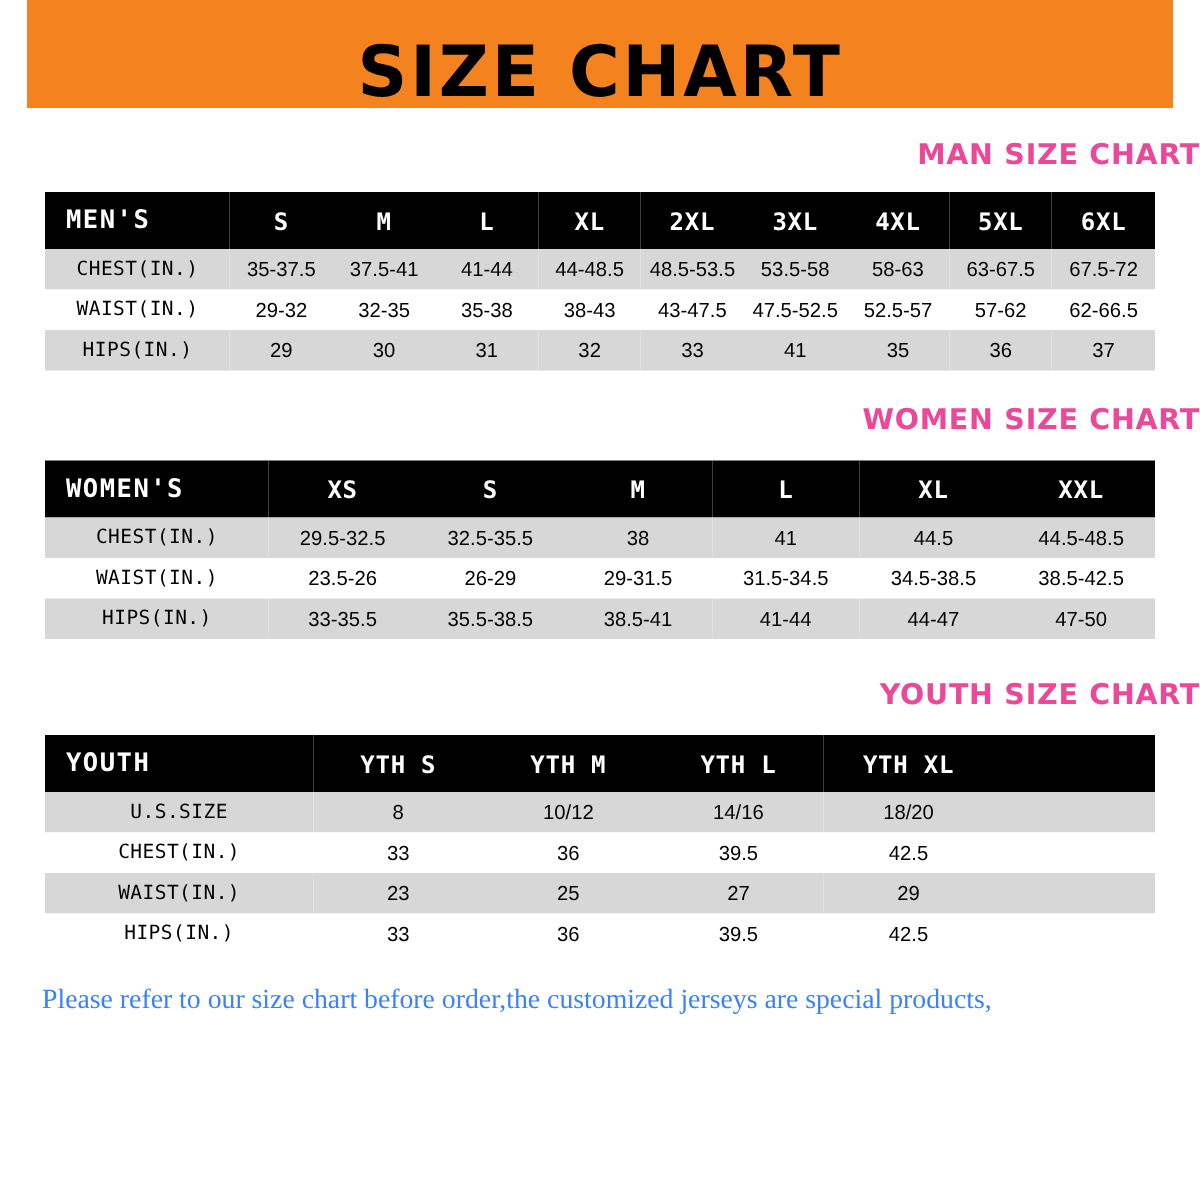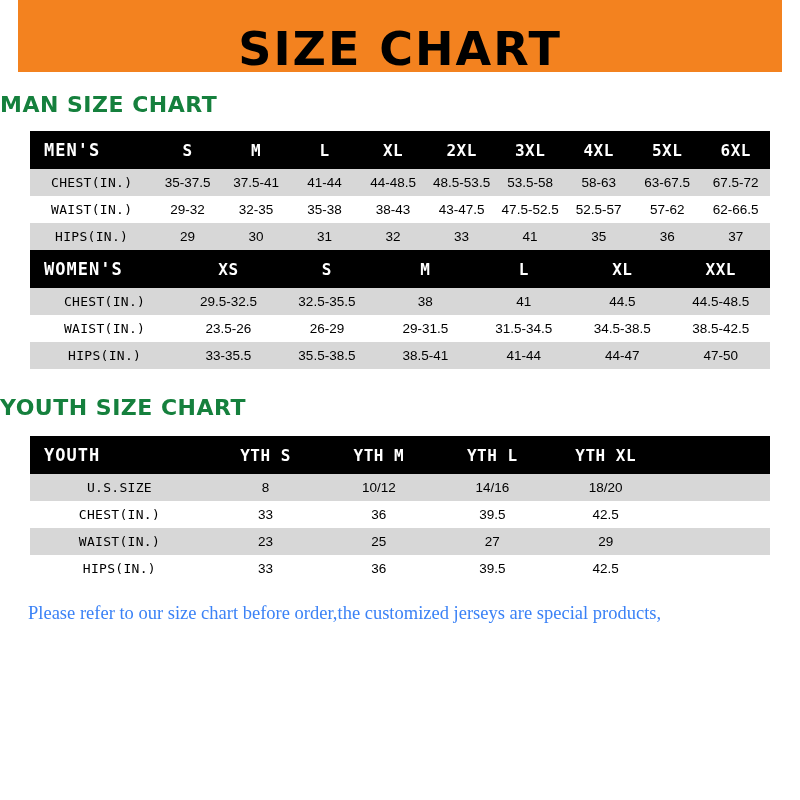--- a/index.html
+++ b/index.html
@@ -44,26 +44,26 @@
     top: 0;
     width: 18px;
     height: 100%;
     background: #ffffff;
   }
   .banner-edge-left { left: 0; }
   .banner-edge-right { right: 0; }
 
   
   .section-title {
-    text-align: left;
+    text-align: right;
     font-family: "DejaVu Sans", sans-serif;
     font-weight: bold;
-    font-size: 22px;
+    font-size: 19px;
     letter-spacing: 0.5px;
-    color: #15803d;
+    color: #ec4899;
   }
   .sec-title-man   { margin-top: 20px; margin-bottom: 14px; }
   .sec-title-women { margin-top: 22px; margin-bottom: 16px; }
   .sec-title-youth { margin-top: 26px; margin-bottom: 16px; }
 
   
   .chart-wrap {
     padding: 0 30px;
   }
   table.size-table {
@@ -182,20 +182,21 @@
           <td>33</td>
           <td>41</td>
           <td>35</td>
           <td>36</td>
           <td>37</td>
         </tr>
       </tbody>
     </table>
   </div>
 
+  <div class="section-title sec-title-women">WOMEN SIZE CHART</div>
   <div class="chart-wrap">
     <table class="size-table">
       <thead>
         <tr>
           <th class="rowlabel" style="width:18%">WOMEN'S</th>
           <th>XS</th>
           <th>S</th>
           <th>M</th>
           <th>L</th>
           <th>XL</th>

